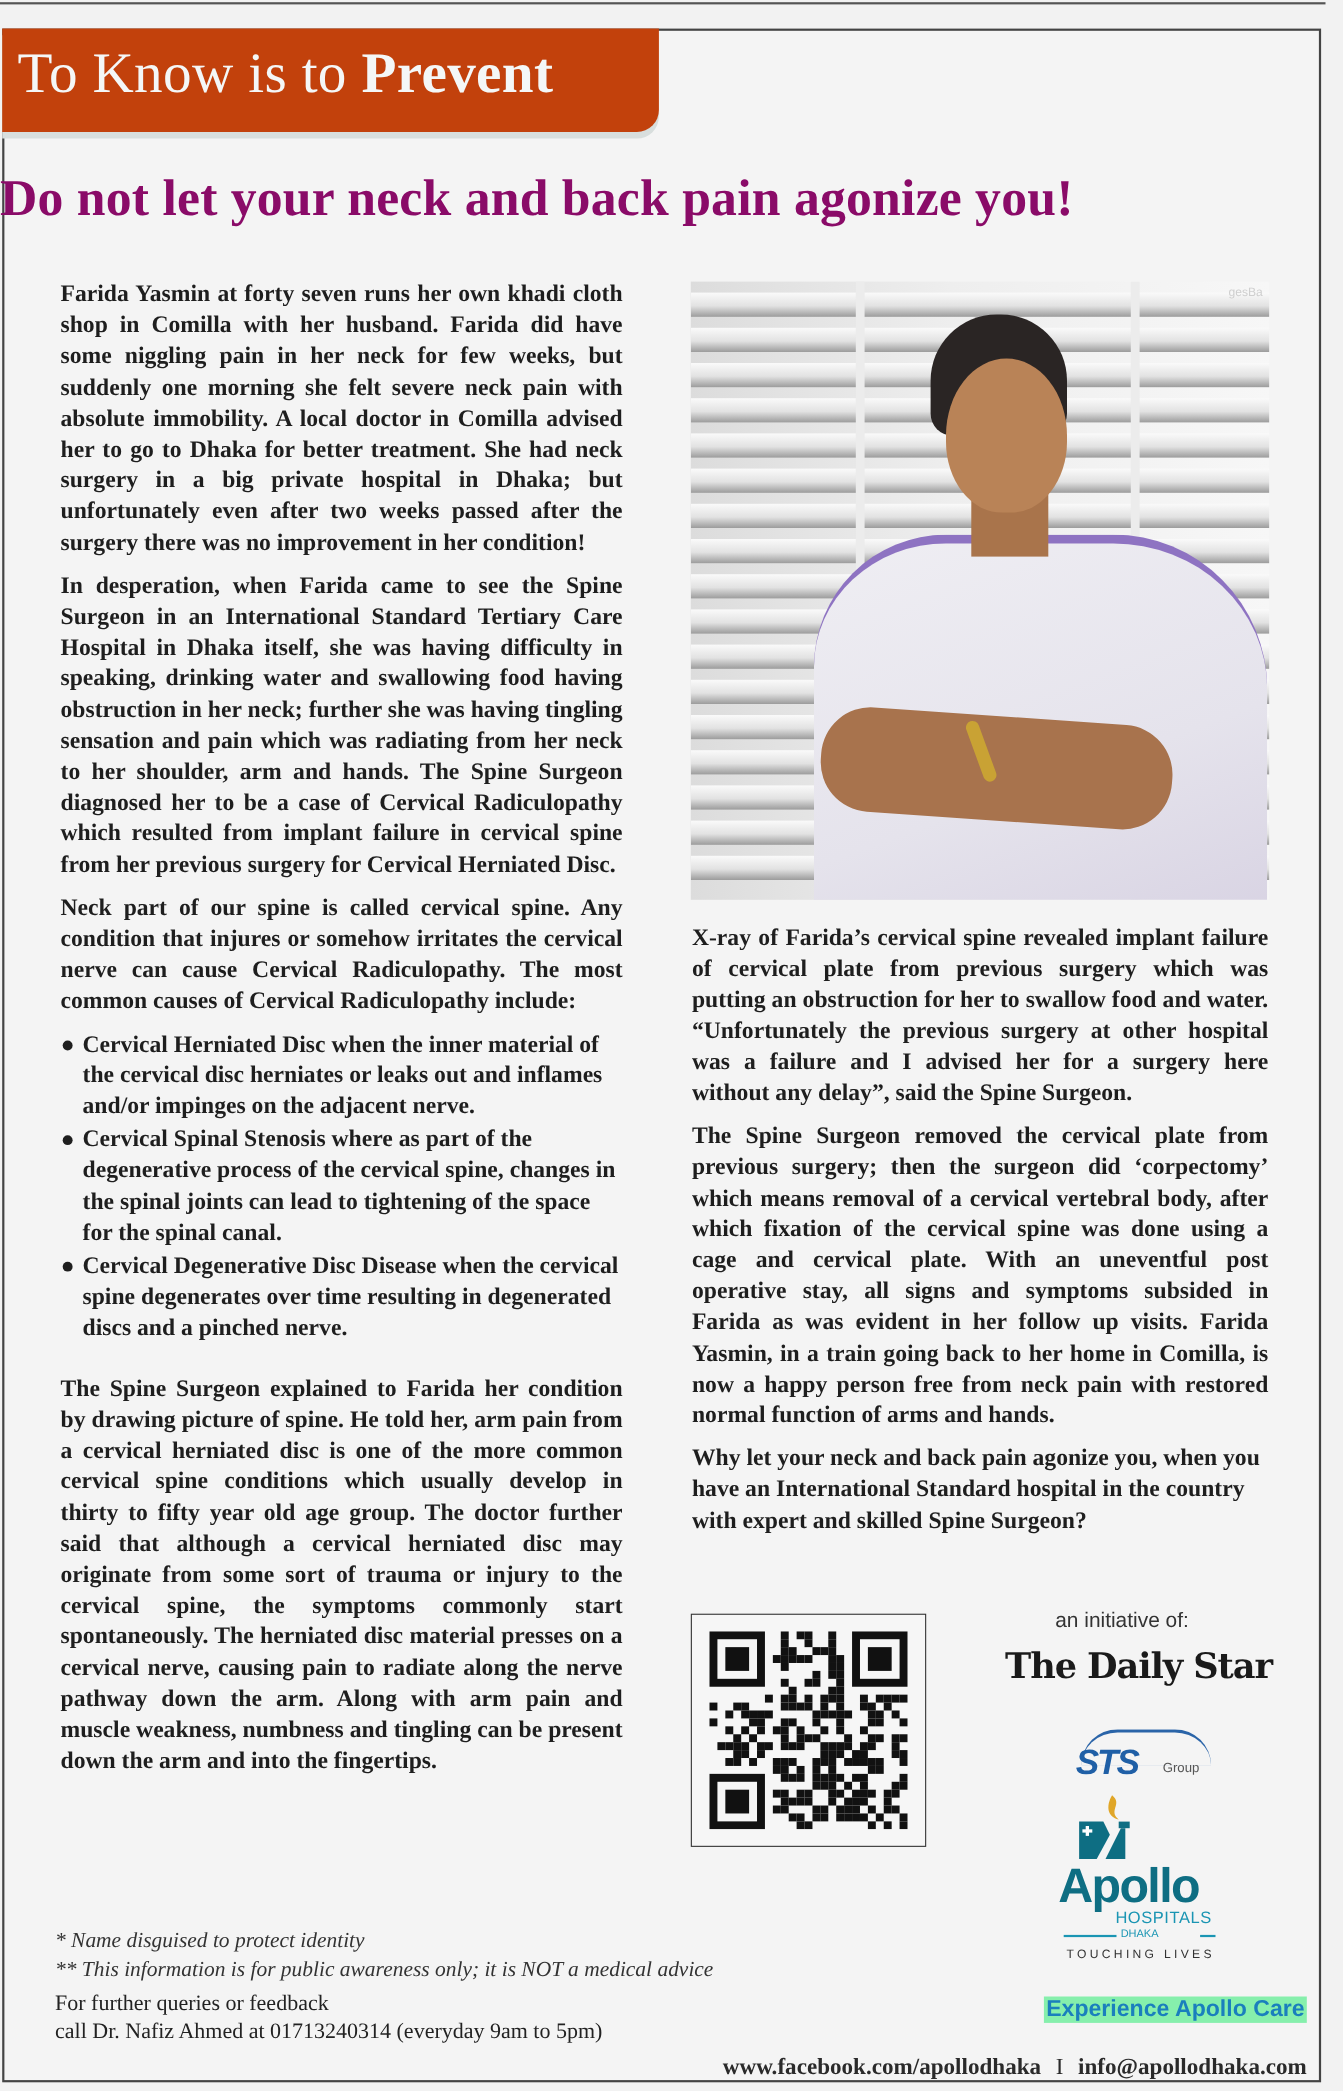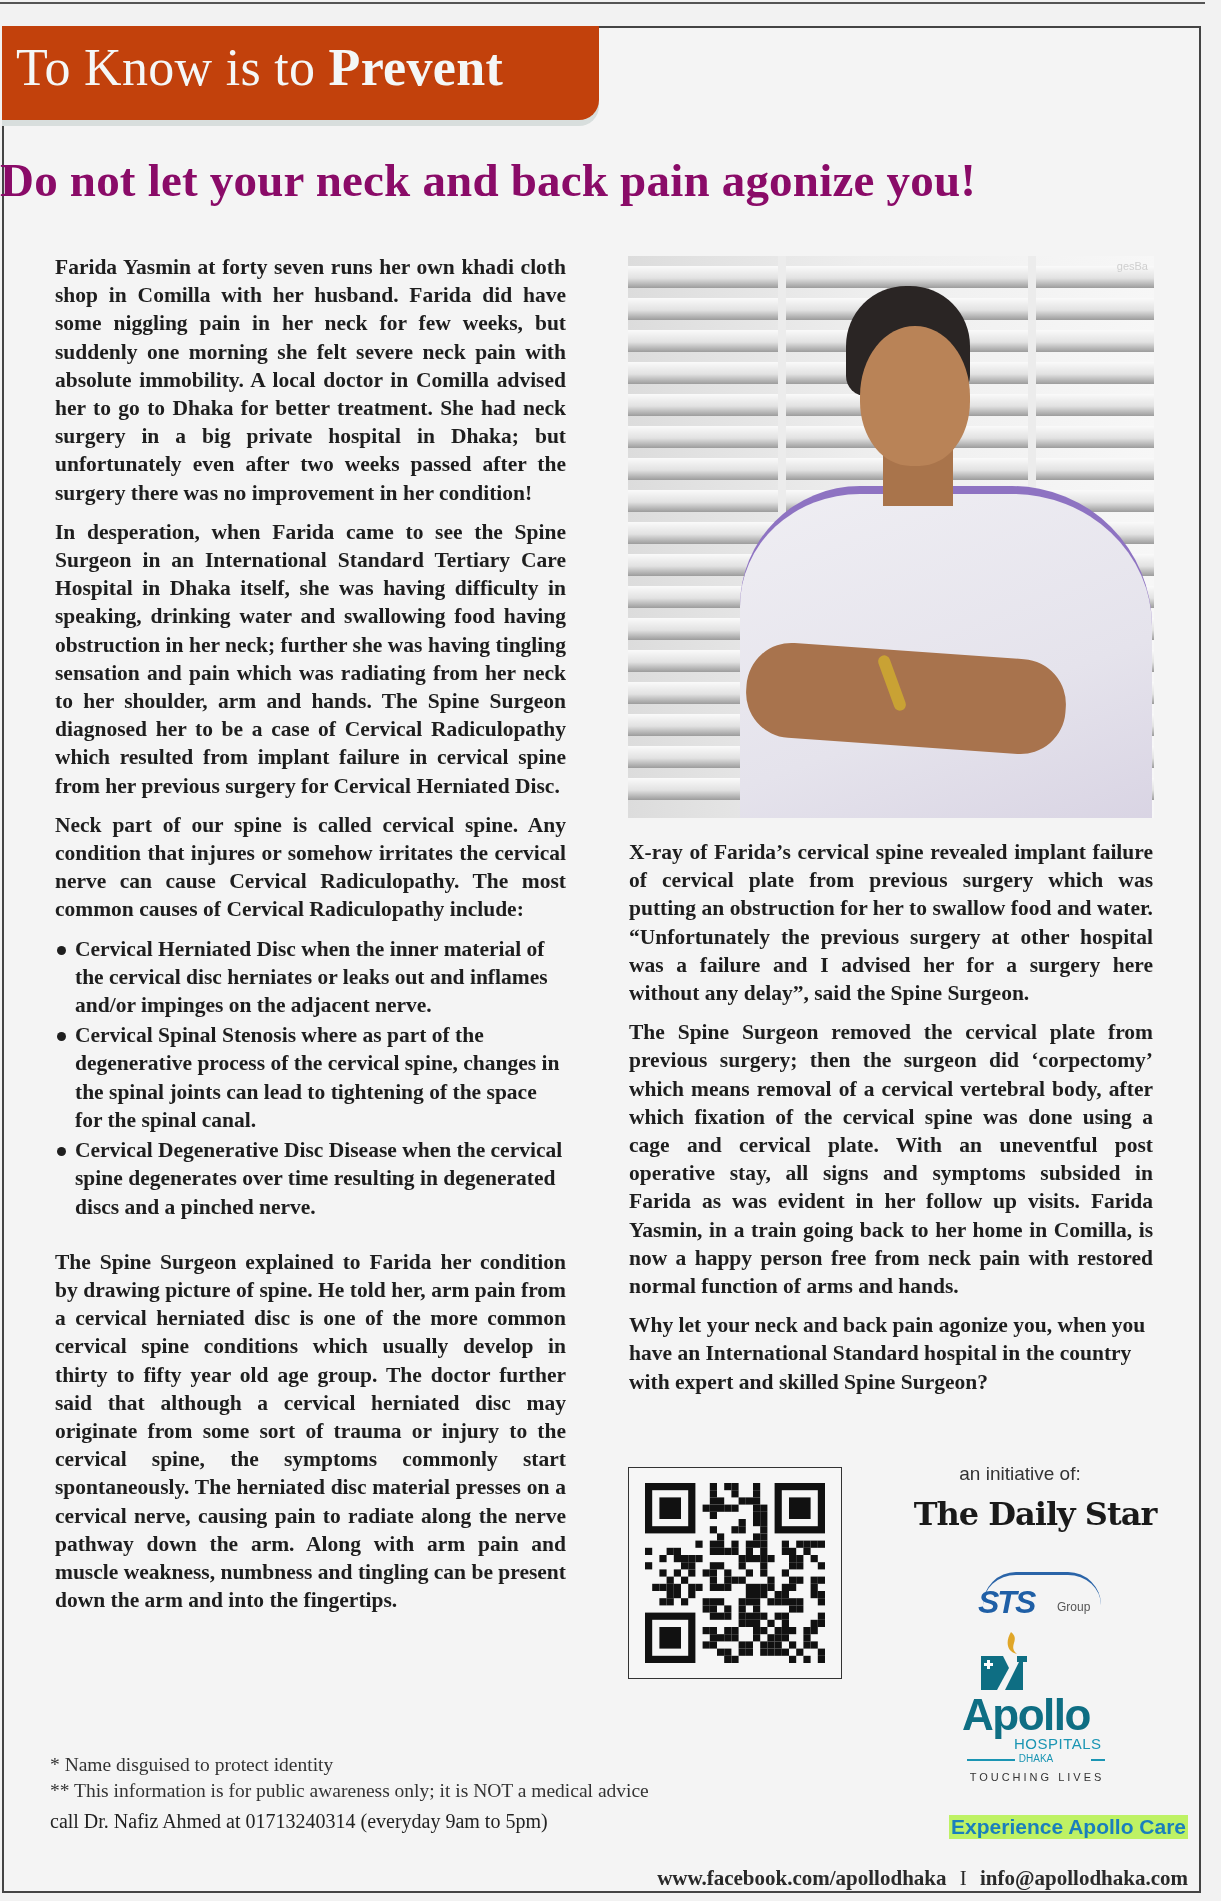--- a/index.html
+++ b/index.html
@@ -45,42 +45,42 @@
     background: linear-gradient(180deg, #fafafa 0%, #e2e2e2 55%, #9c9c9c 100%); }
   .window-frame { position: absolute; top: 0; bottom: 0; width: 8px; background: #ececec; }
   .person-hair { position: absolute; left: 218px; top: 30px; width: 124px; height: 110px; border-radius: 60px 60px 20px 20px; background: #2a2524; }
   .person-face { position: absolute; left: 232px; top: 70px; width: 110px; height: 140px; border-radius: 50% 50% 46% 46%; background: #b98357; }
   .person-neck { position: absolute; left: 255px; top: 190px; width: 70px; height: 60px; background: #a9744b; }
   .person-saree { position: absolute; left: 112px; top: 230px; width: 412px; height: 340px; border-radius: 120px 140px 0 0; background: linear-gradient(160deg, #efeef3 0%, #e5e3ec 60%, #d8d3e3 100%); border-top: 8px solid #8e73c2; }
   .person-arm { position: absolute; left: 118px; top: 395px; width: 320px; height: 95px; border-radius: 45px; background: #a8734d; transform: rotate(4deg); }
   .bangle { position: absolute; left: 258px; top: 398px; width: 12px; height: 58px; border-radius: 6px; background: #c9a234; transform: rotate(-20deg); }
   .photo-watermark { position: absolute; right: 6px; top: 4px; font-size: 11px; color: #cfcfcf; font-family: "Liberation Sans", sans-serif; }
 
-  .footnotes { position: absolute; left: 50px; top: 1752px; font-size: 19.5px; line-height: 26px; color: #333; }
+  .footnotes { position: absolute; left: 50px; top: 1752px; font-size: 19.5px; font-style: italic; line-height: 26px; color: #333; }
   .contact { position: absolute; left: 50px; top: 1808px; font-size: 20px; line-height: 26px; color: #222; }
 
   .qr-box { position: absolute; left: 628px; top: 1467px; width: 214px; height: 212px; border: 1.5px solid #333; box-sizing: border-box; background: #f6f6f6; }
   .qr-svg { position: absolute; left: 14px; top: 15px; }
 
   .initiative { position: absolute; left: 920px; top: 1463px; width: 200px; text-align: center; font-family: "Liberation Sans", sans-serif; font-size: 19px; color: #333; }
   .daily-star { position: absolute; left: 890px; top: 1495px; width: 290px; text-align: center; font-family: "DejaVu Serif", serif; font-weight: bold; font-size: 32px; color: #1a1a1a; letter-spacing: -1px; }
   .sts-logo { position: absolute; left: 975px; top: 1572px; width: 130px; height: 55px; }
   .sts-text { position: absolute; left: 3px; top: 12px; font-family: "Liberation Sans", sans-serif; font-style: italic; font-weight: bold; font-size: 32px; color: #1f5fa6; letter-spacing: -2px; }
   .sts-group { position: absolute; left: 82px; top: 28px; font-family: "Liberation Sans", sans-serif; font-size: 12px; color: #555; }
   .sts-arc { position: absolute; left: 8px; top: 0; width: 118px; height: 30px; border-top: 3px solid #2a64a8; border-radius: 60px 60px 0 0; }
   .apollo-mark { position: absolute; left: 977px; top: 1630px; width: 64px; height: 74px; }
   .apollo-word { position: absolute; left: 962px; top: 1690px; font-family: "Liberation Sans", sans-serif; font-weight: bold; font-size: 44px; color: #0e6e83; letter-spacing: -1.5px; }
   .apollo-hospitals { position: absolute; left: 1014px; top: 1735px; font-family: "Liberation Sans", sans-serif; font-size: 15px; color: #1a95b3; letter-spacing: 0.5px; }
   .apollo-dhaka { position: absolute; left: 967px; top: 1753px; width: 138px; text-align: center; font-family: "Liberation Sans", sans-serif; font-size: 10px; color: #1a95b3; }
   .apollo-dhaka:before, .apollo-dhaka:after { content: ""; position: absolute; top: 6px; height: 2px; background: #1a95b3; }
   .apollo-dhaka:before { left: 0; width: 48px; }
   .apollo-dhaka:after { right: 0; width: 14px; }
   .touching { position: absolute; left: 962px; top: 1771px; width: 150px; text-align: center; font-family: "Liberation Sans", sans-serif; font-size: 11px; letter-spacing: 3px; color: #333; }
 
-  .apollo-care { position: absolute; right: 33px; top: 1815px; font-family: "Liberation Sans", sans-serif; font-weight: bold; font-size: 21px; color: #1a7fbd; background: #bef264; padding: 0 2px; }
+  .apollo-care { position: absolute; right: 33px; top: 1815px; font-family: "Liberation Sans", sans-serif; font-weight: bold; font-size: 21px; color: #1a7fbd; background: #86efac; padding: 0 2px; }
   .hotline-line { position: absolute; right: 33px; top: 1910px; font-family: "Liberation Sans", sans-serif; font-size: 14px; font-weight: normal; color: #222; white-space: nowrap; }
   .hotline-num { color: #c0182a; font-size: 20px; }
   .sep { color: #c0182a; margin: 0 4px; }
   .web-line { position: absolute; right: 33px; top: 1866px; font-family: "Liberation Serif", serif; font-weight: bold; font-size: 21px; color: #2a2a2a; white-space: nowrap; }
   .web-sep { margin: 0 8px; font-weight: normal; }
 </style>
 </head>
 <body>
 
 <div class="top-rule"></div>
@@ -141,20 +141,21 @@
   <p>The Spine Surgeon removed the cervical plate from previous surgery; then the surgeon did ‘corpectomy’ which means removal of a cervical vertebral body, after which fixation of the cervical spine was done using a cage and cervical plate. With an uneventful post operative stay, all signs and symptoms subsided in Farida as was evident in her follow up visits. Farida Yasmin, in a train going back to her home in Comilla, is now a happy person free from neck pain with restored normal function of arms and hands.</p>
   <p style="text-align:left">Why let your neck and back pain agonize you, when you have an International Standard hospital in the country with expert and skilled Spine Surgeon?</p>
 </div>
 
 <div class="footnotes">
   <div>* Name disguised to protect identity</div>
   <div>** This information is for public awareness only; it is NOT a medical advice</div>
 </div>
 
 <div class="contact">
+  <div>For further queries or feedback</div>
   <div>call Dr. Nafiz Ahmed at 01713240314 (everyday 9am to 5pm)</div>
 </div>
 
 <div class="qr-box">
   <svg class="qr-svg" width="184" height="180" viewBox="0 0 25 25">
     <g fill="#111" id="qr-modules">
         <rect x="0" y="0" width="7" height="7"></rect>
         <rect x="1" y="1" width="5" height="5" fill="#f6f6f6"></rect>
         <rect x="2" y="2" width="3" height="3"></rect>
         <rect x="18" y="0" width="7" height="7"></rect>

